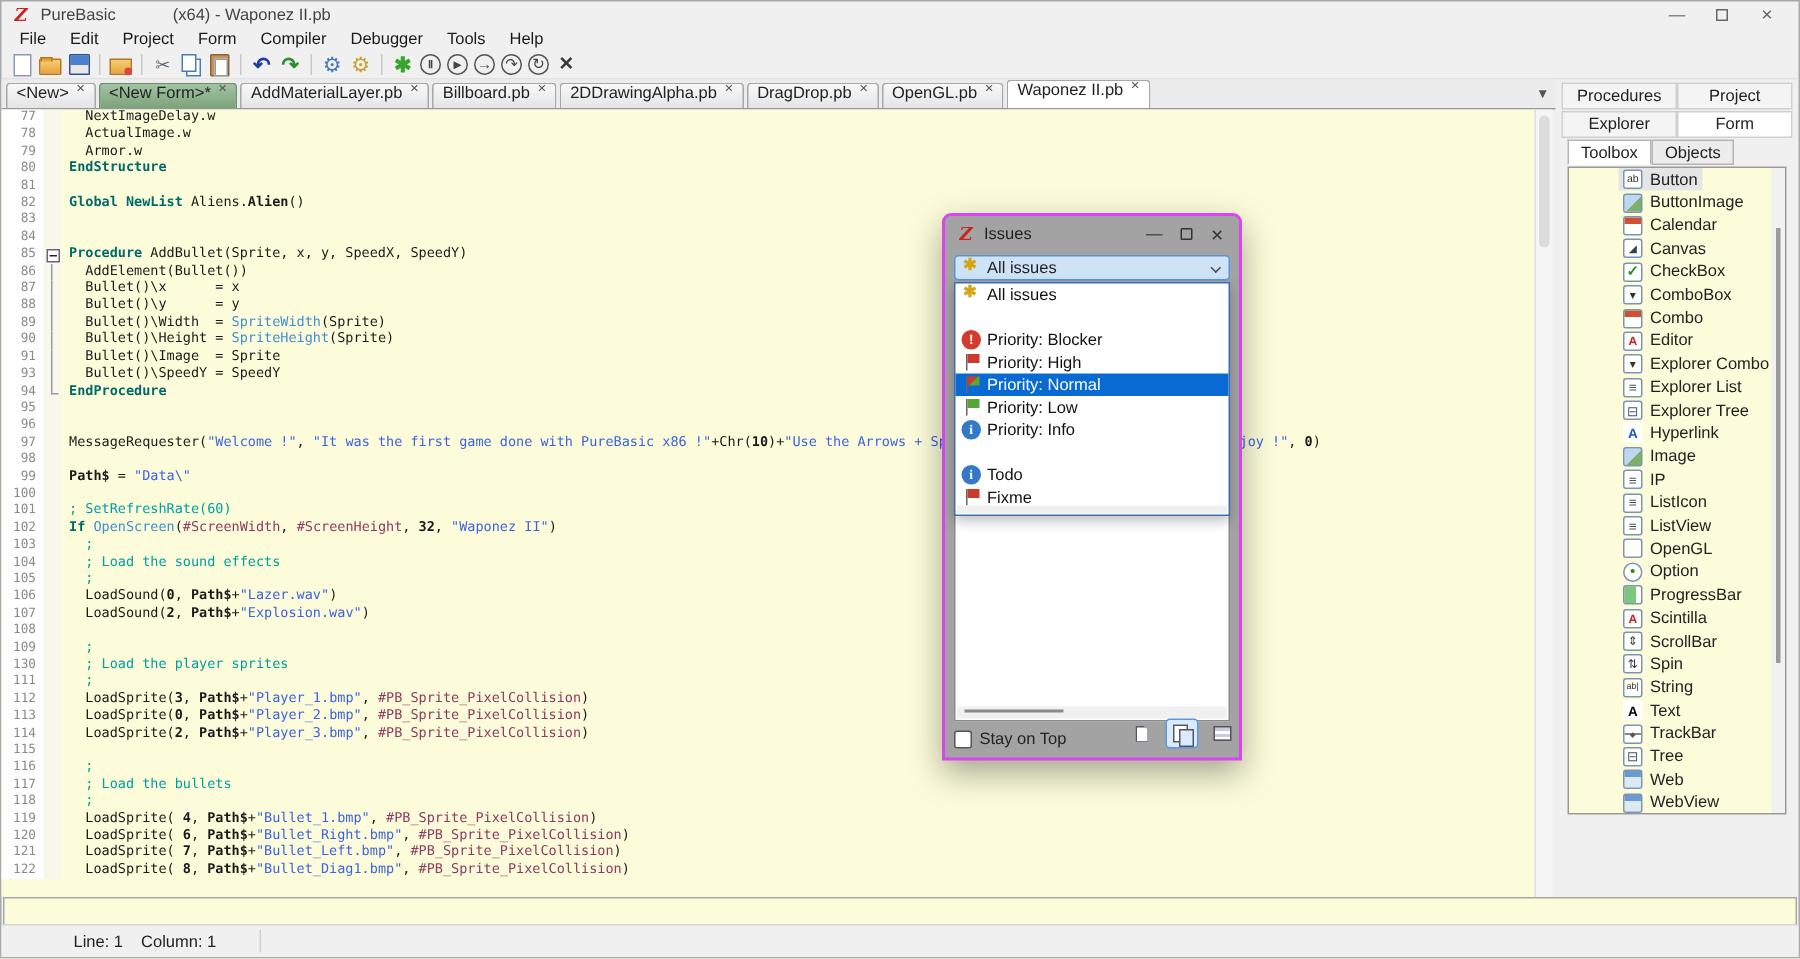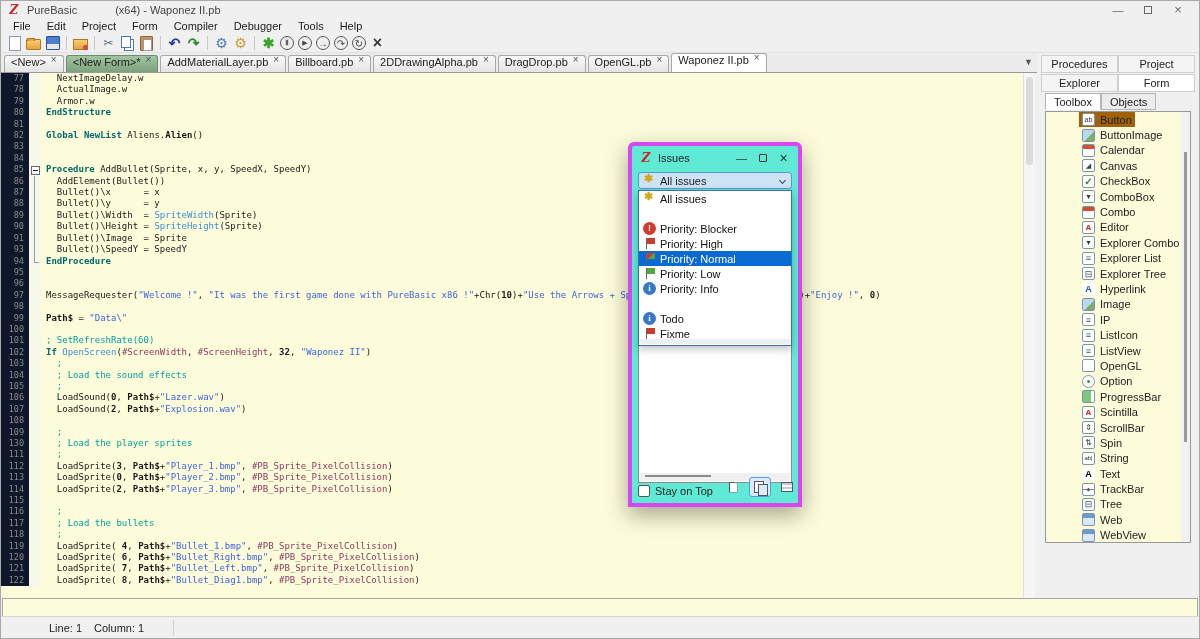--- a/index.html
+++ b/index.html
@@ -52,40 +52,40 @@
 .tabbar{position:absolute;top:52px;left:0;width:1036px;height:20px;display:flex;align-items:flex-end;padding-left:2px;border-bottom:1px solid #9a9a9a;background:#ececec}
 .tab{display:flex;align-items:flex-start;height:17px;margin:0 1px;padding:0 6px;font-size:11px;border:1px solid #a8a8a8;border-bottom:none;border-radius:3px 3px 0 0;background:linear-gradient(#f9f9f9,#e4e4e4);white-space:nowrap}
 .tab.green{background:linear-gradient(#a3c4a3,#7ba37b);border-color:#6a8f6a}
 .tab.active{background:#fff;height:19px}
 .tclose{margin-left:5px;color:#555;font-size:10px;line-height:8px}
 .tab-overflow{position:absolute;right:4px;top:4px;color:#555;font-size:9px}
 
 
 .editor{position:absolute;top:72px;left:0;width:1022px;height:525px;background:#fcfcda;overflow:hidden}
 .line{display:flex;height:11.41px;font:9px "DejaVu Sans Mono",monospace;line-height:11.41px;white-space:pre}
-.ln{width:28px;flex:none;text-align:right;padding-right:5px;color:#8a8a8a;background:#0f172a;font-size:8.5px}
+.ln{width:28px;flex:none;text-align:right;padding-right:5px;color:#8a8a8a;background:#ffffff;font-size:8.5px}
 .fold{width:12px;flex:none;position:relative;background:#f8f8ea}
 .fold.start::before{content:"";position:absolute;left:2px;top:2px;width:7px;height:7px;border:1px solid #667;background:#fff}
 .fold.start::after{content:"";position:absolute;left:4px;top:6px;width:5px;height:1px;background:#223}
 .fold.mid::before{content:"";position:absolute;left:5px;top:0;width:1px;height:100%;background:#99a}
 .fold.end::before{content:"";position:absolute;left:5px;top:0;width:1px;height:7px;background:#99a}
 .fold.end::after{content:"";position:absolute;left:5px;top:6px;width:5px;height:1px;background:#99a}
 .codeline{padding-left:5px}
 .codeline .p{color:#1a1a1a}
 .codeline .k{color:#006a6a;font-weight:bold}
 .codeline .f{color:#3f8fd0}
 .codeline .s{color:#3d63e0}
 .codeline .c{color:#8f3a62}
 .codeline .m{color:#00a0a0}
 .codeline .b{color:#1a1a1a;font-weight:bold}
 .vscroll{position:absolute;top:72px;left:1022px;width:12px;height:525px;background:#f5f5f5;border-left:1px solid #e0e0e0}
 .vscroll .thumb{position:absolute;left:2px;right:2px;top:4px;height:88px;background:#dcdcdc;border-radius:4px}
 
 
-.dialog{position:absolute;left:627px;top:141px;width:174px;height:365px;background:#5eead4;border:4px solid #d946ef;border-radius:6px 6px 0 0;box-shadow:0 8px 22px rgba(0,0,0,.35);font-size:11px}
+.dialog{position:absolute;left:627px;top:141px;width:200px;height:365px;background:#a3a3a3;border:2px solid #d946ef;border-radius:6px 6px 0 0;box-shadow:0 8px 22px rgba(0,0,0,.35);font-size:11px}
 .dlg-title{height:24px;display:flex;align-items:center;padding:0 4px 0 8px}
 .dlg-title .pb-logo{margin-right:6px}
 .dlg-controls{margin-left:auto;display:flex}
 .dw{width:21px;height:20px;display:flex;align-items:center;justify-content:center;color:#333}
 .dw .sq{width:8px;height:8px;border:1px solid #333;border-radius:1px}
 .dw.close{font-size:14px}
 .combo{position:absolute;left:6px;right:6px;top:26px;height:17px;background:#cfe3f7;border:1px solid #5a96d6;border-radius:3px;display:flex;align-items:center;padding-left:2px}
 .chev{position:absolute;right:6px;top:5px;width:5px;height:5px;border-right:1px solid #445;border-bottom:1px solid #445;transform:rotate(45deg)}
 .dlg-list{position:absolute;left:6px;right:6px;top:45px;height:292px;background:#fff;border:1px solid #8a8a8a}
 .dlg-list .hstrip{position:absolute;left:1px;right:1px;bottom:1px;height:8px;background:#f0f0f0}
@@ -120,21 +120,21 @@
 .rpanel{position:absolute;left:1038px;top:54px;width:158px;bottom:0}
 .ptab-row{position:absolute;left:2px;right:2px;display:flex}
 .ptab{flex:1;height:18px;border:1px solid #cfcfcf;background:#f4f4f4;display:flex;align-items:center;justify-content:center;font-size:11px;color:#222}
 .ptab.active{background:#fff}
 .stab-row{position:absolute;left:6px;top:38px;display:flex;align-items:flex-end}
 .stab{height:17px;padding:2px 8px 0;border:1px solid #b5b5b5;background:#ececec;font-size:11px}
 .stab.active{background:#fff;border-bottom-color:#fff}
 .toolbox{position:absolute;left:6px;top:56px;width:146px;height:432px;background:#fcfcda;border:1px solid #999;overflow:hidden}
 .titem{height:15.4px;display:flex;align-items:center;padding-left:33px;font-size:11px;white-space:nowrap}
 .titem .wrap{display:flex;align-items:center;height:15px;padding:0 3px}
-.titem.sel .wrap{background:#a16207}
+.titem.sel .wrap{background:#e5e5e5}
 .tb-scroll{position:absolute;right:0;top:0;bottom:0;width:9px;background:#f1f1f1}
 .tb-thumb{position:absolute;left:3px;width:3px;top:40px;height:290px;background:#9a9a9a}
 .tbi{width:13px;height:13px;border:1px solid #7b96b5;background:#fff;border-radius:2px;display:inline-flex;align-items:center;justify-content:center;font-size:7px;color:#333;margin-right:5px;flex:none;overflow:hidden}
 .tbi-button::before{content:"ab";font-size:7px}
 .tbi-buttonimage,.tbi-image{background:linear-gradient(135deg,#bcd8f0 55%,#7fb069 55%)}
 .tbi-calendar,.tbi-date{background:linear-gradient(#d05030 0 4px,#fff 4px);}
 .tbi-canvas::before{content:"◢";color:#345;font-size:7px}
 .tbi-checkbox::before{content:"✓";color:#2a8a2a;font-size:10px;font-weight:bold}
 .tbi-combobox::before,.tbi-explorercombo::before{content:"▾";font-size:8px}
 .tbi-editor::before,.tbi-scintilla::before{content:"A";color:#c22;font-size:8px;font-weight:bold}

